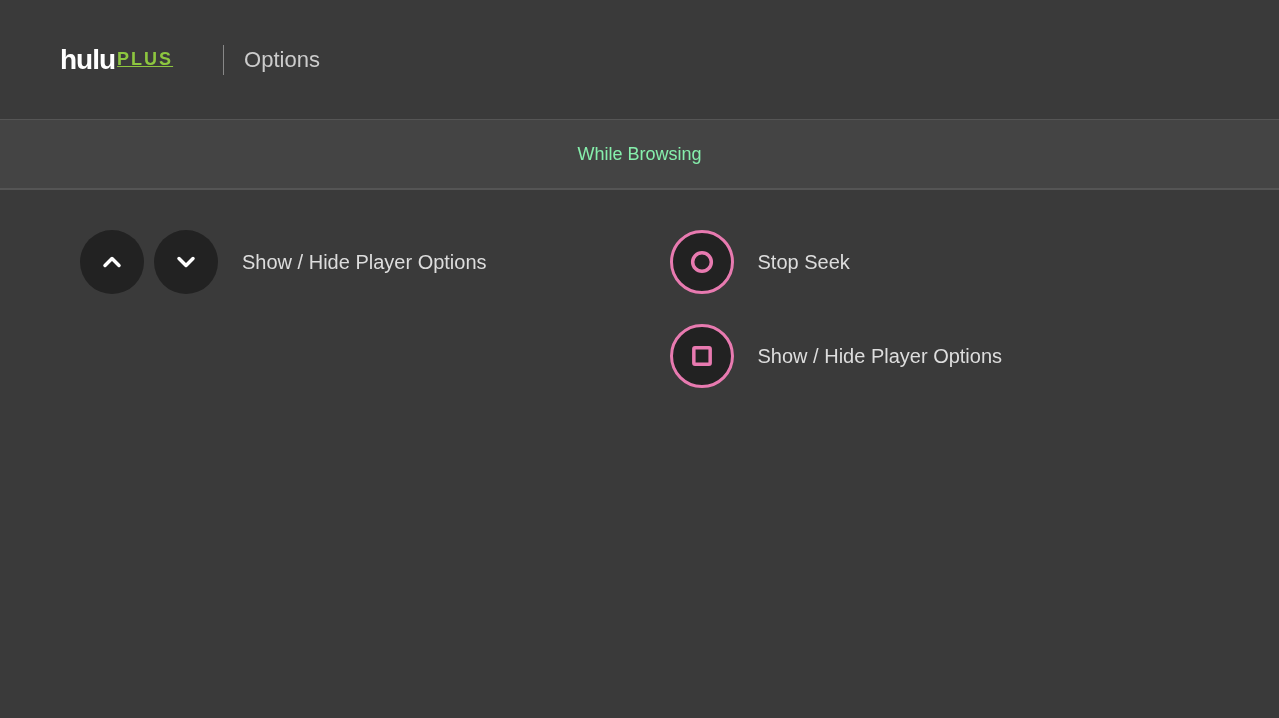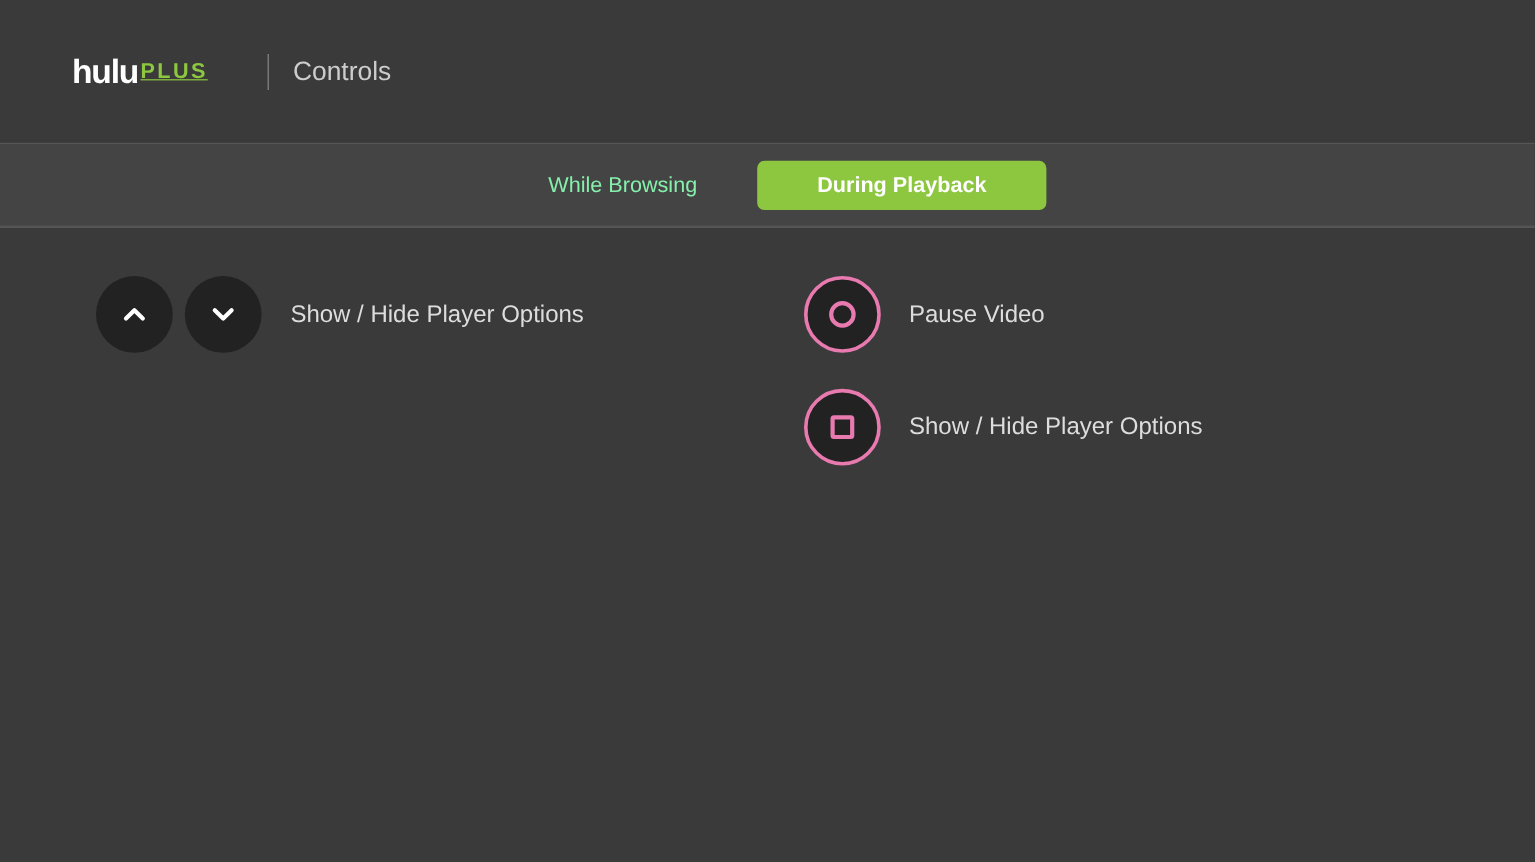--- a/index.html
+++ b/index.html
@@ -146,29 +146,26 @@
   </style>
 </head>
 <body>
 
 <div class="header">
   <div class="logo">
     <span class="logo-hulu">hulu</span>
       <span class="logo-plus">PLUS</span>
   </div>
   <div class="header-divider"></div>
-  <span class="header-title">Controls</span>
+  <span class="header-title">Options</span>
 </div>
 
 <div class="tabs-bar">
   <div class="tab tab-inactive">
     <span>While Browsing</span>
-  </div>
-  <div class="tab tab-active">
-    <span>During Playback</span>
   </div>
 </div>
 
 <div class="content">
   <div class="controls-grid">
 
     <div class="controls-column">
 
       <div class="control-row">
         <div class="icon-pair">
@@ -191,21 +188,21 @@
 
     <div class="controls-column">
 
 
       <div class="control-row">
         <div class="icon-btn icon-btn-pink">
           <svg viewBox="0 0 24 24" width="30" height="30">
             <circle cx="12" cy="12" r="8" stroke="#e87ab0" stroke-width="3" fill="none"></circle>
           </svg>
         </div>
-        <span class="control-label">Pause Video</span>
+        <span class="control-label">Stop Seek</span>
       </div>
 
       <div class="control-row">
         <div class="icon-btn icon-btn-pink">
           <svg viewBox="0 0 24 24" width="28" height="28">
             <rect x="5" y="5" width="14" height="14" stroke="#e87ab0" stroke-width="3" fill="none" rx="1"></rect>
           </svg>
         </div>
         <span class="control-label">Show / Hide Player Options</span>
       </div>

